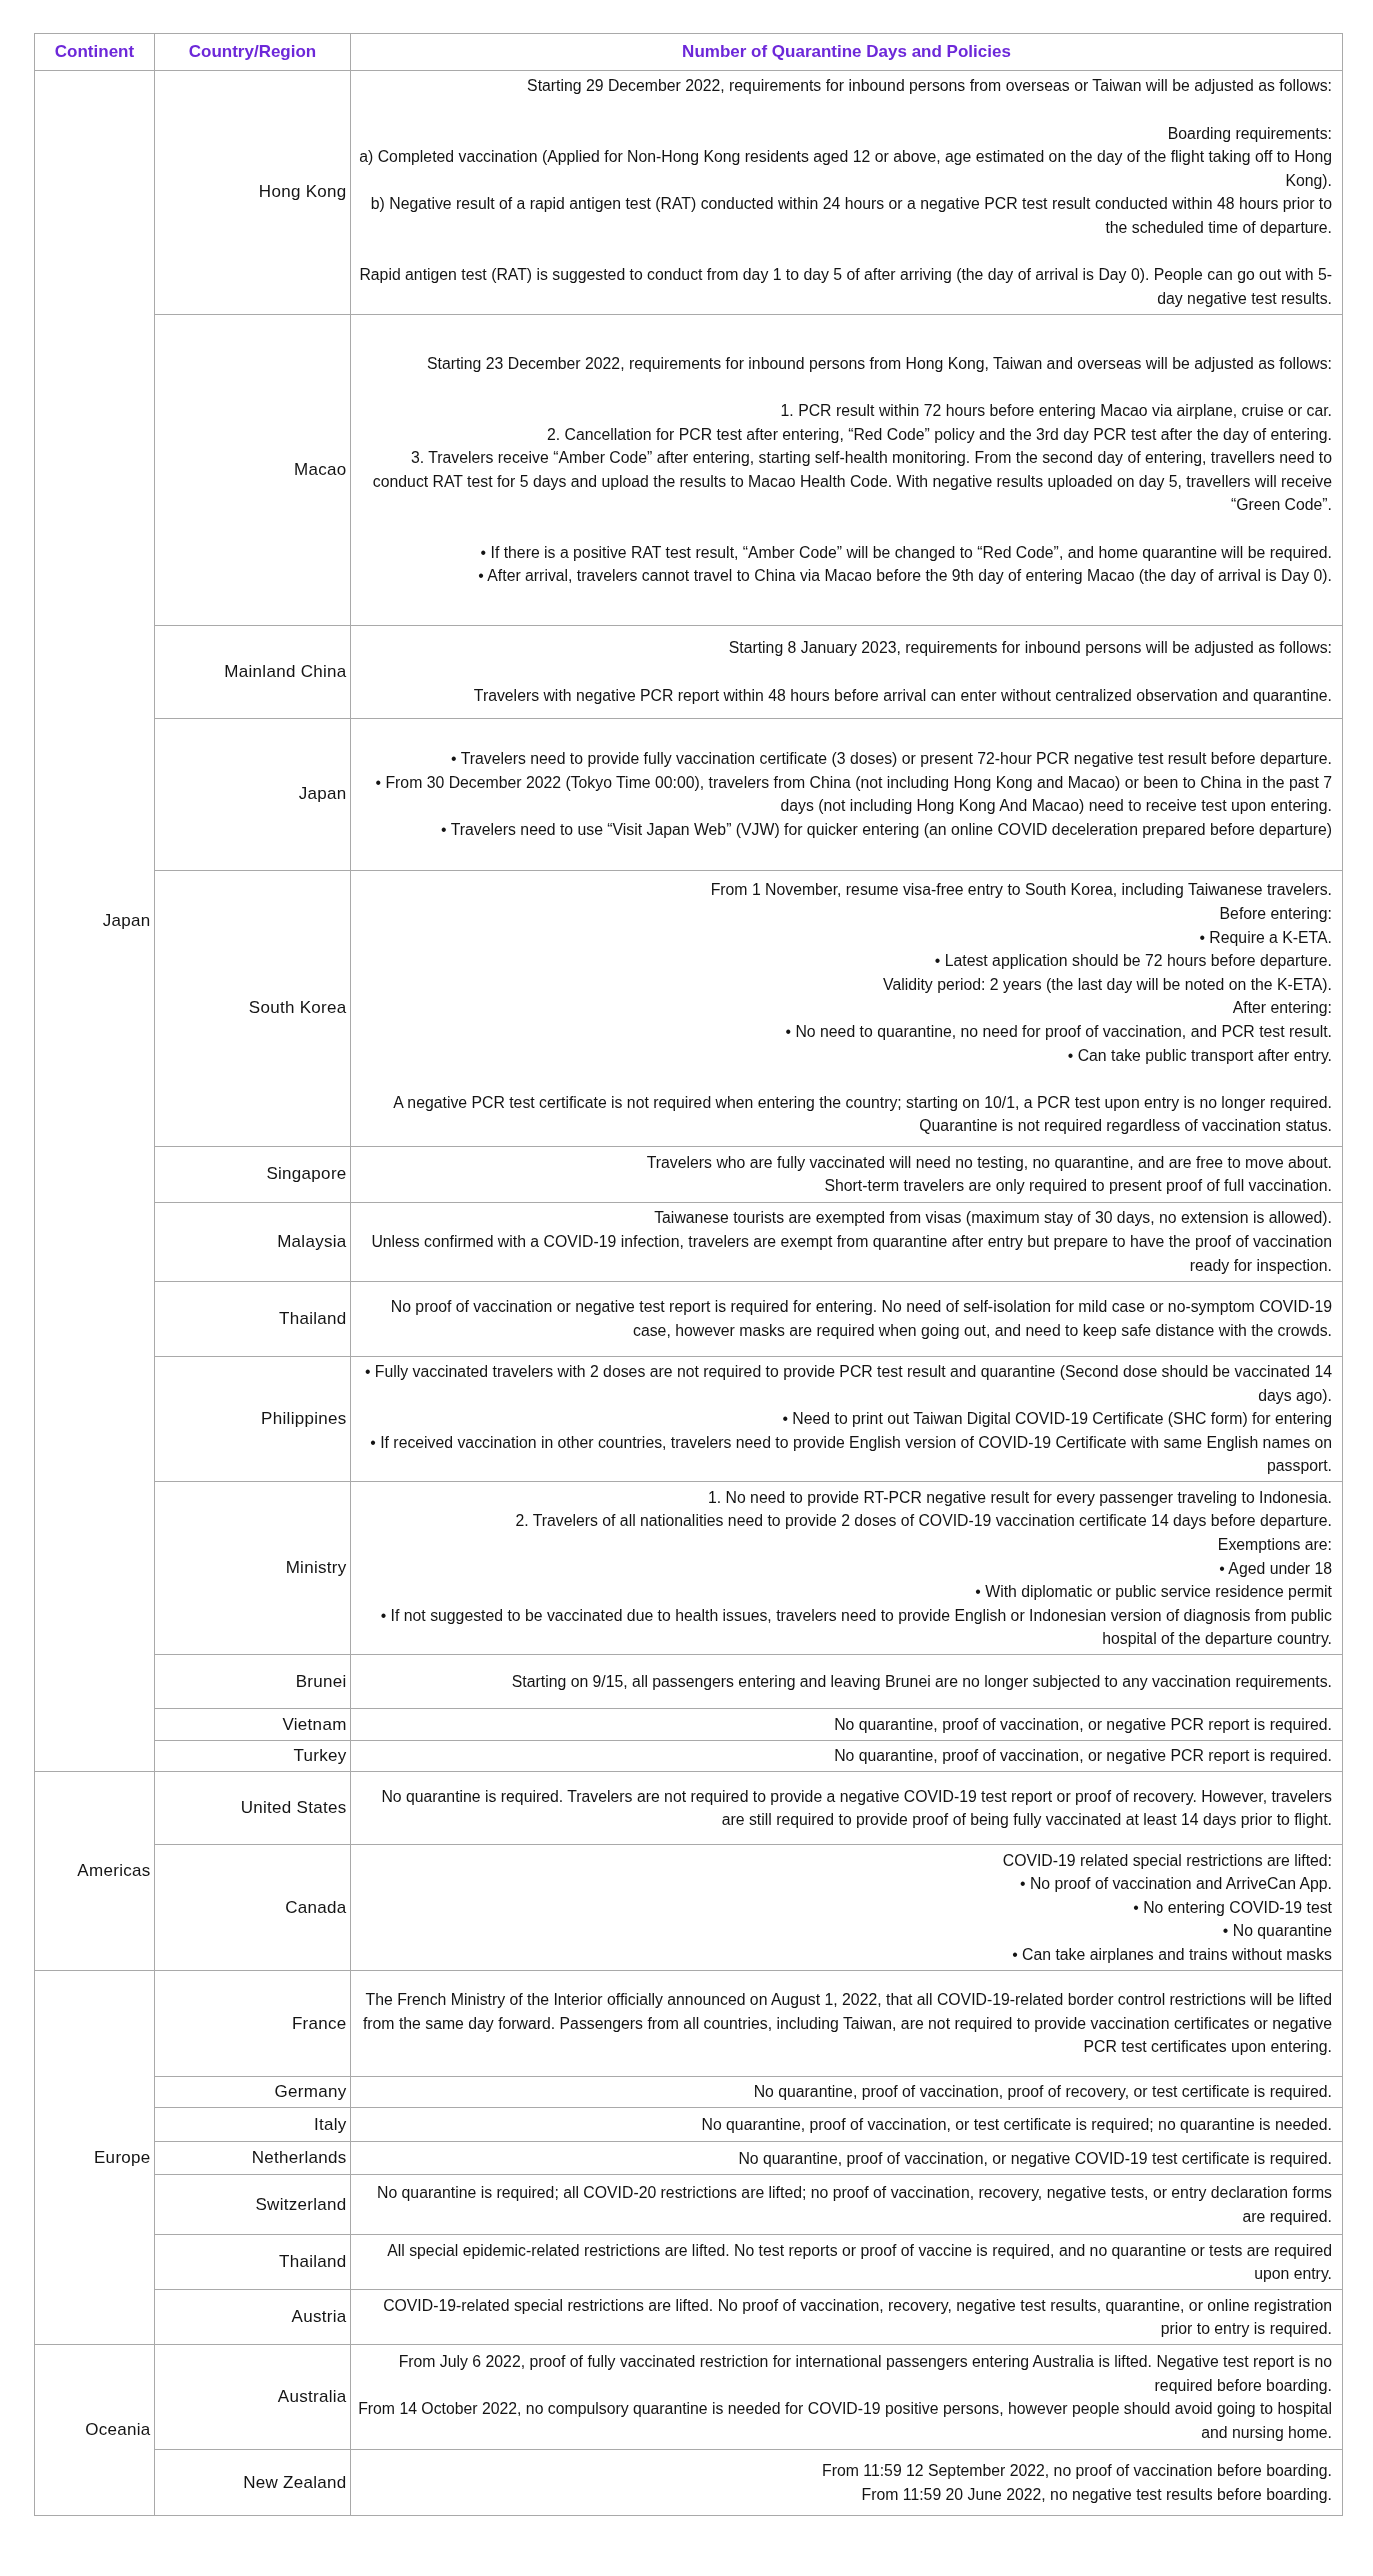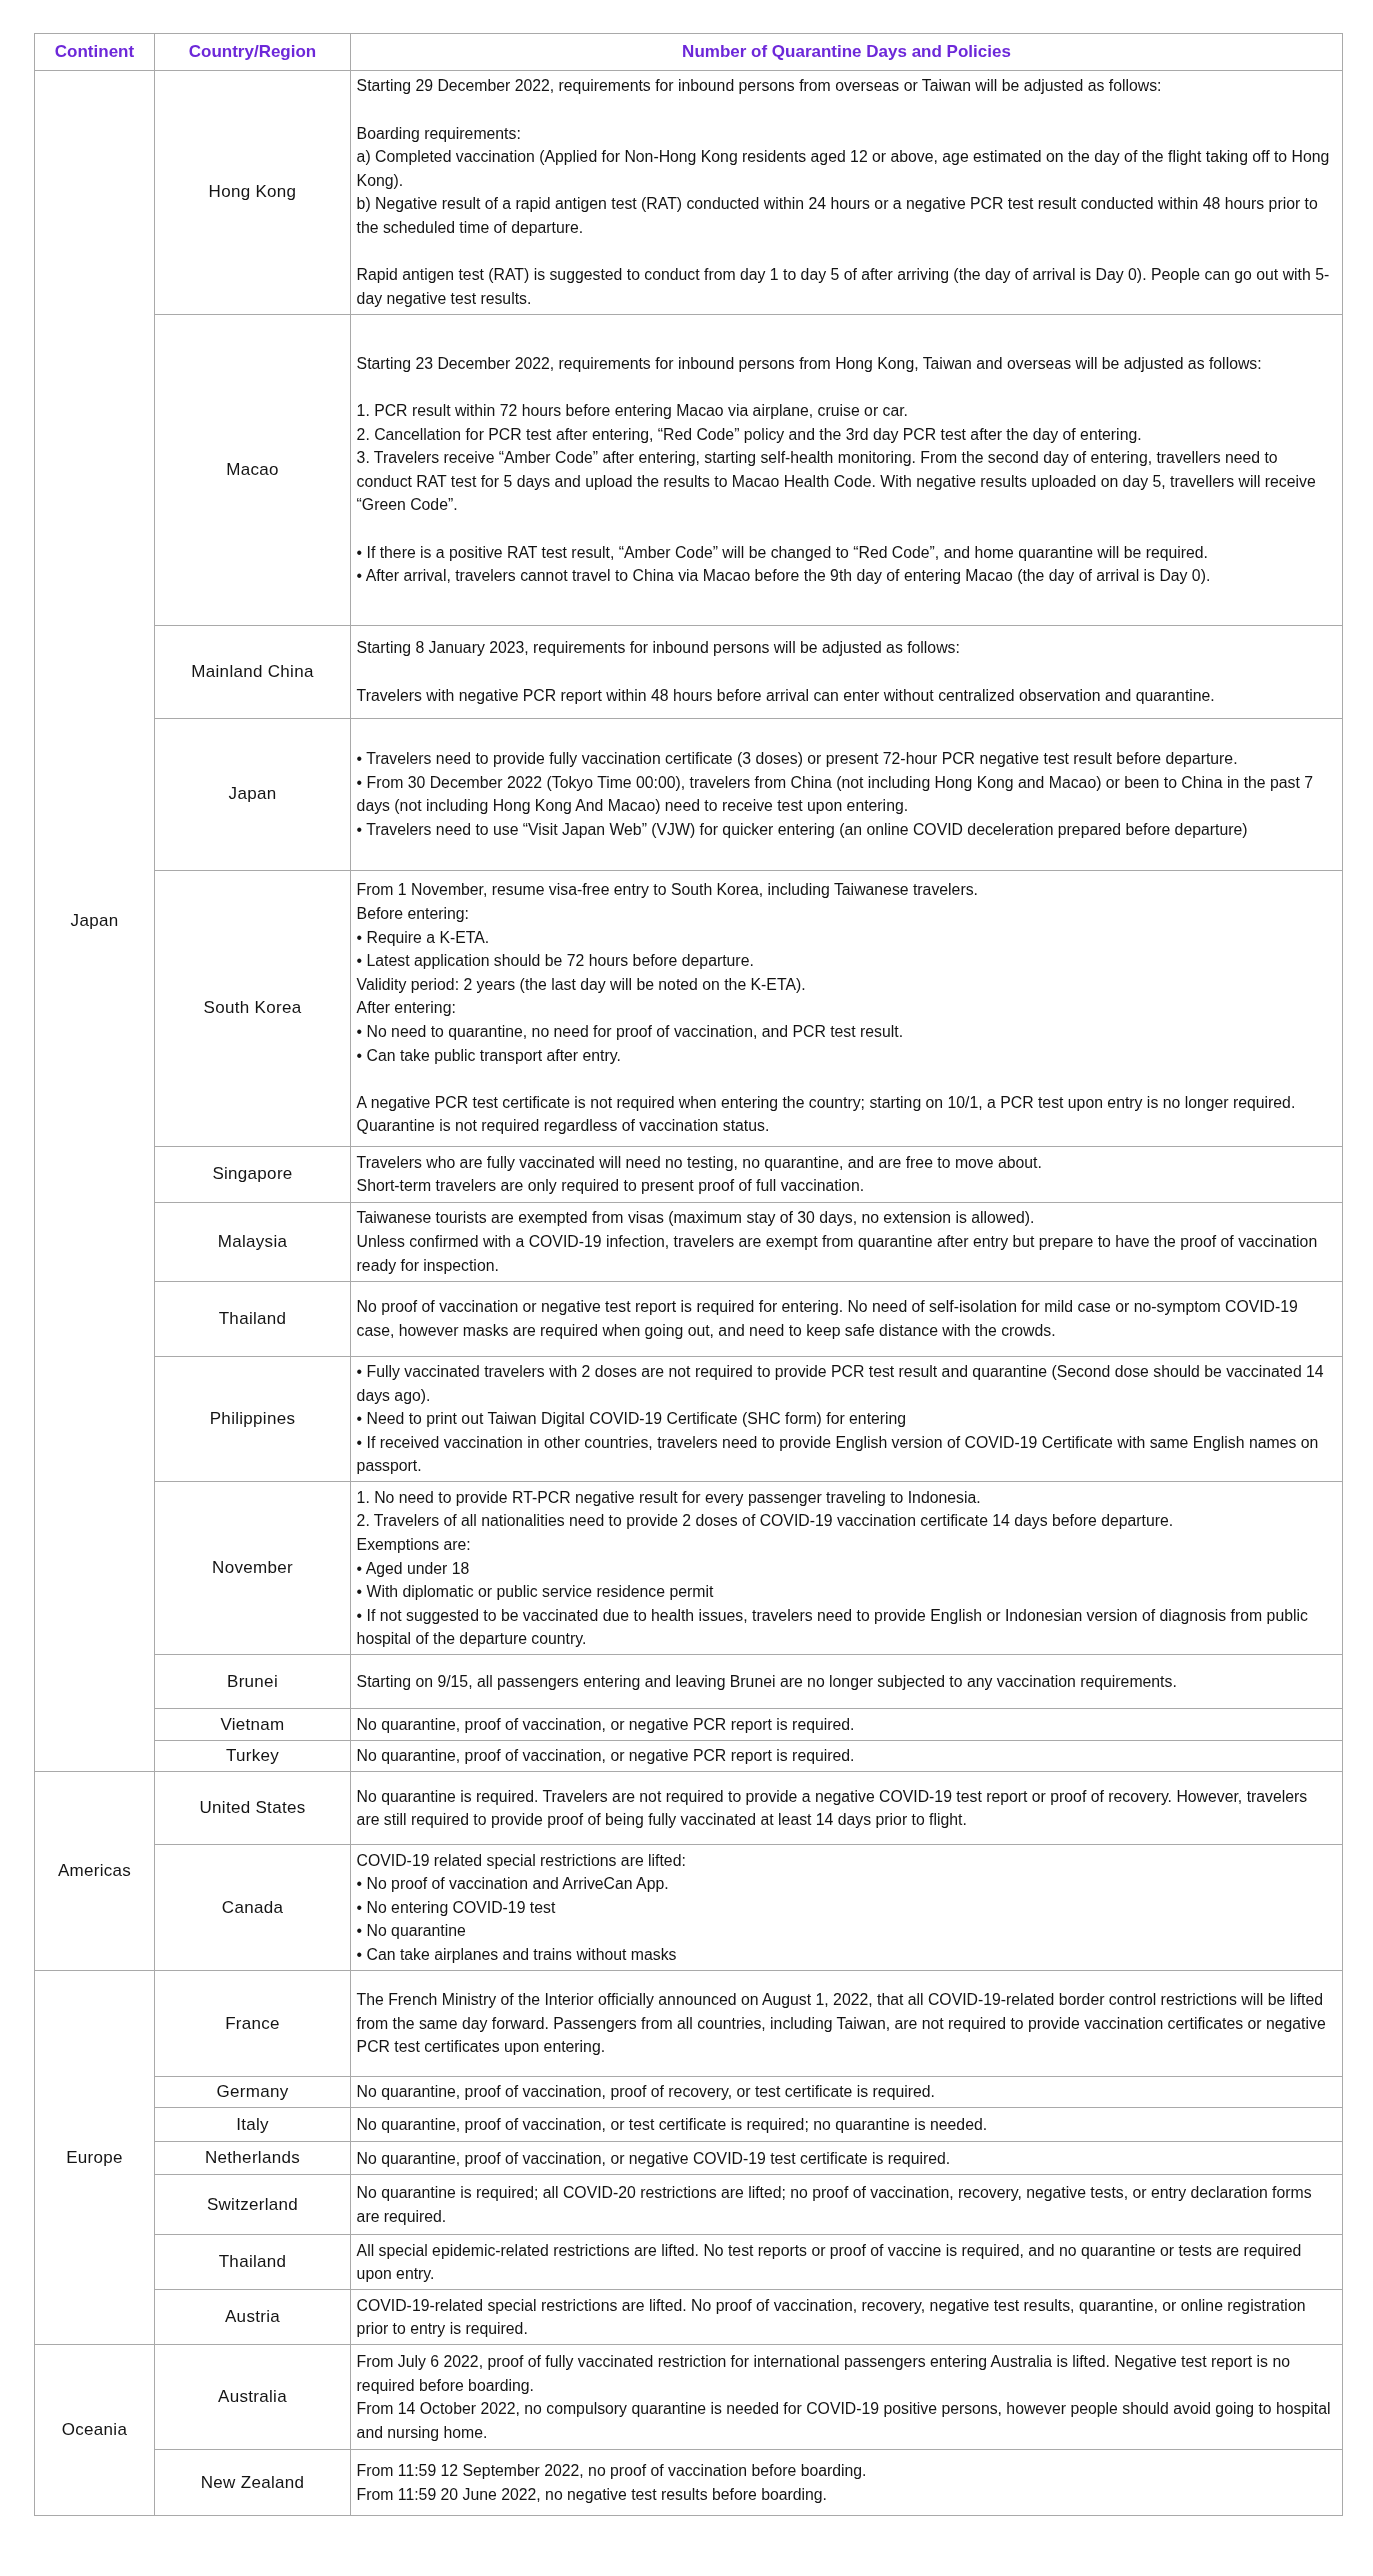--- a/index.html
+++ b/index.html
@@ -27,20 +27,21 @@
     background: #ffffff;
   }
   table.policy-table col.c-continent { width: 120px; }
   table.policy-table col.c-country   { width: 196px; }
   table.policy-table col.c-policy    { width: 992px; }
 
   table.policy-table th,
   table.policy-table td {
     border: 1.1px solid #a9a9a9;
     background: #ffffff;
+    text-align: right;
   }
   table.policy-table th {
     font-size: 17px;
     font-weight: bold;
     text-align: center;
     vertical-align: middle;
     height: 36px;
     color: #6d28d9;
     padding: 0 3.4px;
   }
@@ -145,21 +146,21 @@
         <td class="country-cell">Thailand</td>
         <td class="policy-cell">No proof of vaccination or negative test report is required for entering. No need of self-isolation for mild case or no-symptom COVID-19 case, however masks are required when going out, and need to keep safe distance with the crowds.</td>
       </tr>
       <tr style="height:114px">
         <td class="country-cell">Philippines</td>
         <td class="policy-cell">• Fully vaccinated travelers with 2 doses are not required to provide PCR test result and quarantine (Second dose should be vaccinated 14 days ago).
 • Need to print out Taiwan Digital COVID-19 Certificate (SHC form) for entering
 • If received vaccination in other countries, travelers need to provide English version of COVID-19 Certificate with same English names on passport.</td>
       </tr>
       <tr style="height:150px">
-        <td class="country-cell">November</td>
+        <td class="country-cell">Ministry</td>
         <td class="policy-cell">1. No need to provide RT-PCR negative result for every passenger traveling to Indonesia.
 2. Travelers of all nationalities need to provide 2 doses of COVID-19 vaccination certificate 14 days before departure.
 Exemptions are:
 • Aged under 18
 • With diplomatic or public service residence permit
 • If not suggested to be vaccinated due to health issues, travelers need to provide English or Indonesian version of diagnosis from public hospital of the departure country.</td>
       </tr>
       <tr style="height:54px">
         <td class="country-cell">Brunei</td>
         <td class="policy-cell">Starting on 9/15, all passengers entering and leaving Brunei are no longer subjected to any vaccination requirements.</td>

